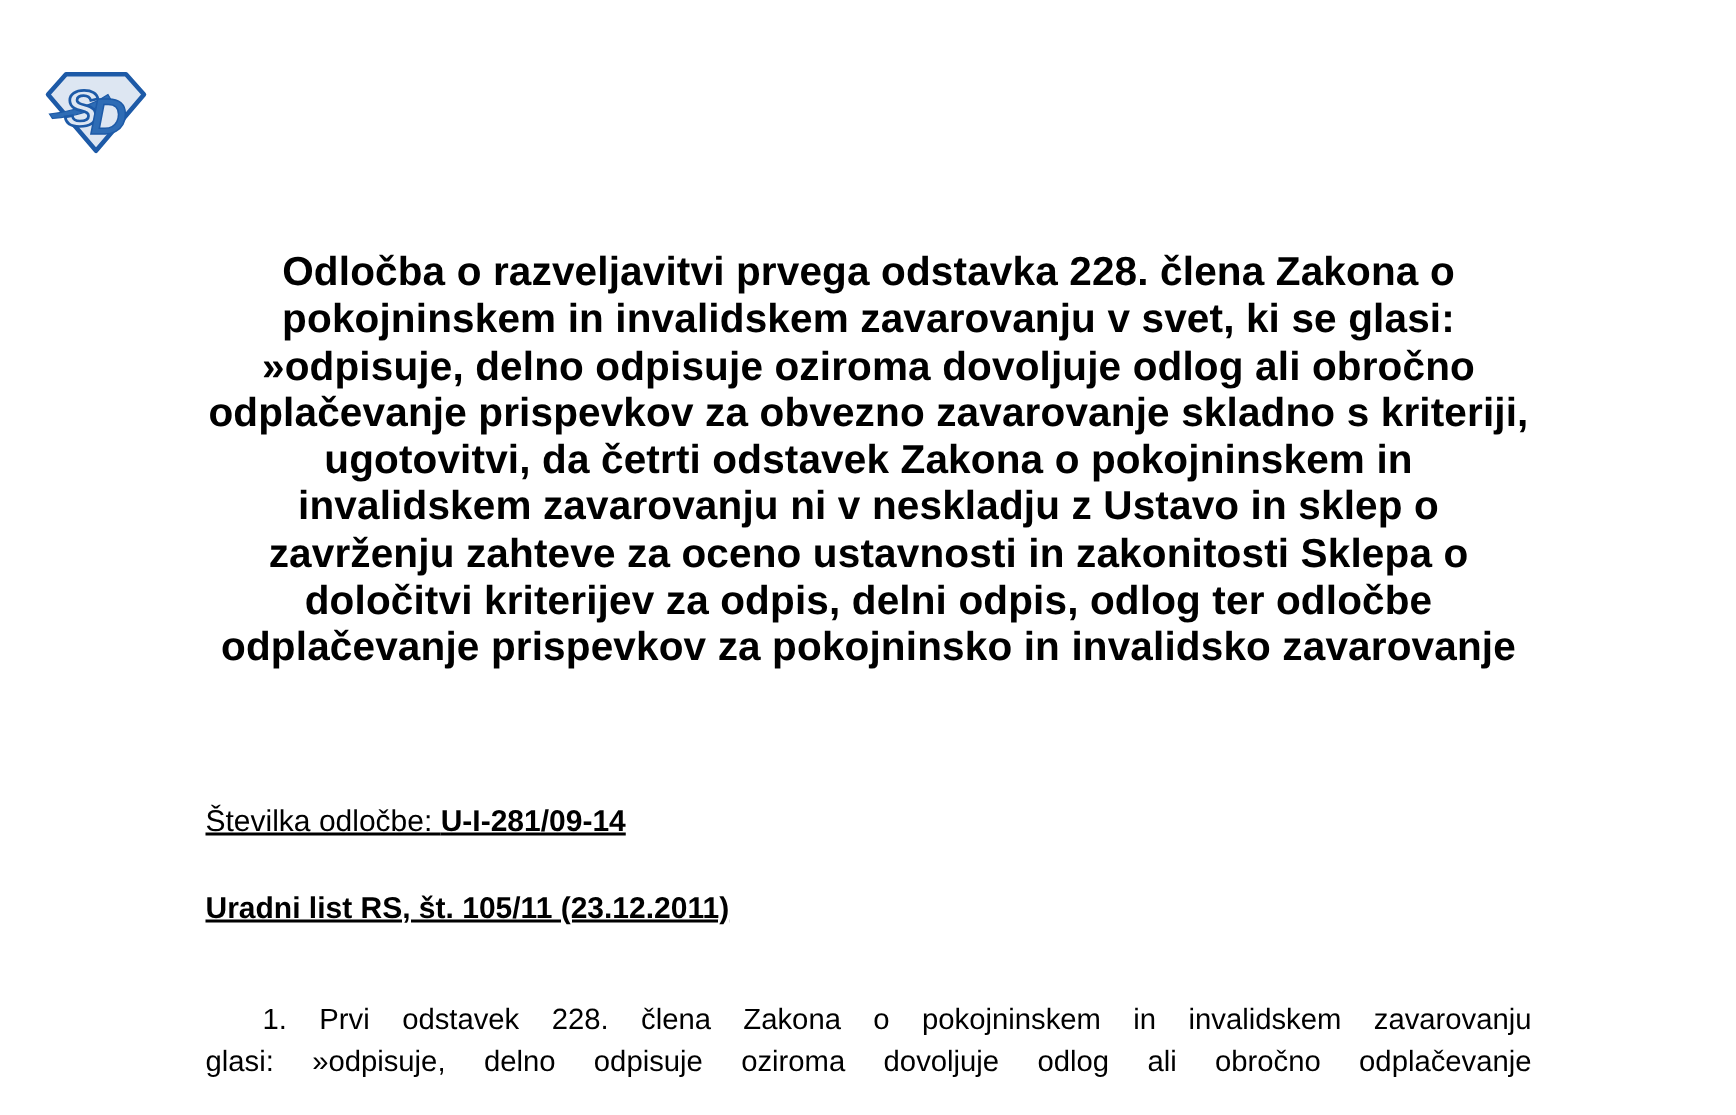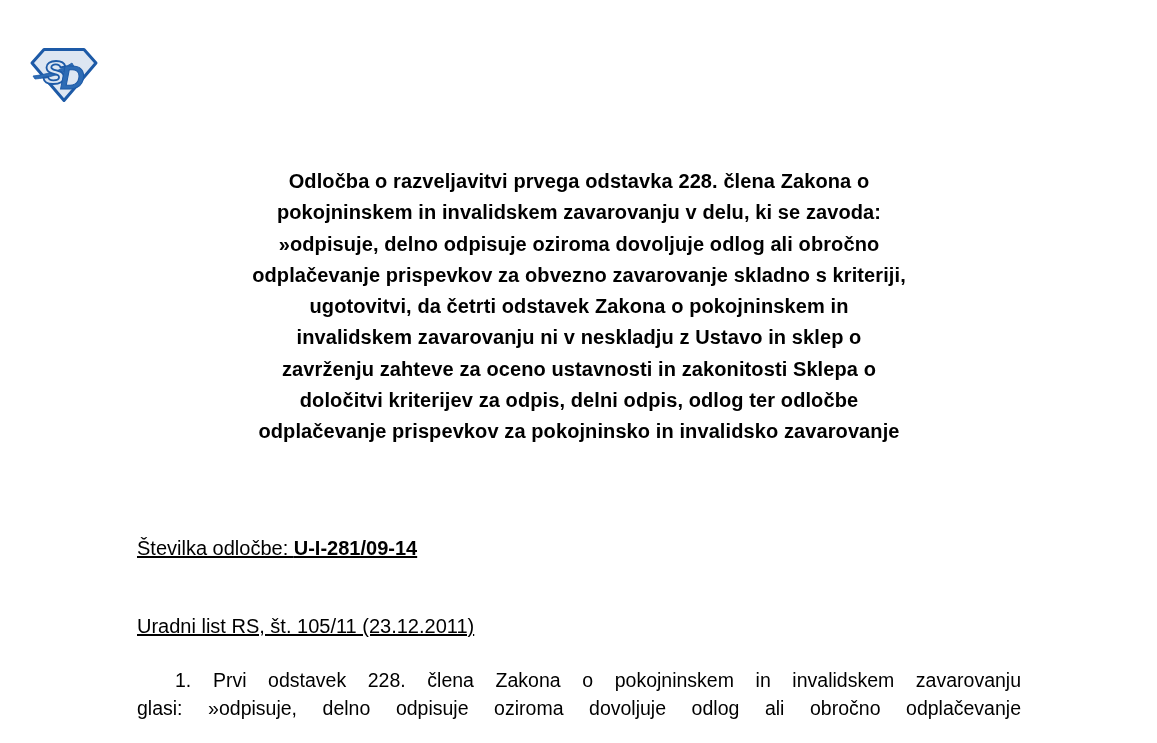--- a/index.html
+++ b/index.html
@@ -23,37 +23,37 @@
     width: 68px;
     height: 56px;
   }
   .logo svg { display: block; width: 100%; height: 100%; }
   .title {
     position: absolute;
     left: 137px;
     top: 166px;
     width: 884px;
     margin: 0;
-    font-size: 20px;
+    font-size: 27px;
     font-weight: 700;
     line-height: 31.3px;
     text-align: center;
     letter-spacing: 0.1px;
   }
   .title-line { white-space: nowrap; }
   .meta-line {
     position: absolute;
     left: 137px;
     margin: 0;
     font-size: 20px;
     line-height: 26px;
     font-weight: 400;
   }
   .decision-line { top: 535px; }
-  .gazette-line  { top: 613px; }
+  .gazette-line  { top: 593px; font-weight: bold; }
   .underlined { text-decoration: underline; text-align: center; }
   .decision-number { font-weight: 700; }
   .body-block {
     position: absolute;
     left: 137px;
     top: 667px;
     width: 884px;
     font-size: 19.5px;
     line-height: 27.6px;
     font-weight: 400;
@@ -74,21 +74,21 @@
     <svg viewBox="0 0 68 56" xmlns="http://www.w3.org/2000/svg">
       <polygon points="2,16 14,2.5 54,2.5 66,16 34,53.5" fill="#dde6f2" stroke="#1d5aa7" stroke-width="3" stroke-linejoin="round"></polygon>
       <path d="M3,29 C16,27.5 30,24 42,16 L44,19.5 C32,27.5 17,31 5,32 Z" fill="#2e6cb5" stroke="#1d5aa7" stroke-width="0.8"></path>
       <text x="13" y="37" font-size="34" font-weight="bold" font-style="italic" font-family="Liberation Sans, sans-serif" fill="#dde6f2" stroke="#1d5aa7" stroke-width="1.8">S</text>
       <text x="30" y="42" font-size="34" font-weight="bold" font-style="italic" font-family="Liberation Sans, sans-serif" fill="#2e6cb5" stroke="#1d5aa7" stroke-width="1">D</text>
     </svg>
   </div>
 
   <h1 class="title">
     <div class="title-line">Odločba o razveljavitvi prvega odstavka 228. člena Zakona o</div>
-    <div class="title-line">pokojninskem in invalidskem zavarovanju v delu, ki se zavoda:</div>
+    <div class="title-line">pokojninskem in invalidskem zavarovanju v svet, ki se glasi:</div>
     <div class="title-line">»odpisuje, delno odpisuje oziroma dovoljuje odlog ali obročno</div>
     <div class="title-line">odplačevanje prispevkov za obvezno zavarovanje skladno s kriteriji,</div>
     <div class="title-line">ugotovitvi, da četrti odstavek Zakona o pokojninskem in</div>
     <div class="title-line">invalidskem zavarovanju ni v neskladju z Ustavo in sklep o</div>
     <div class="title-line">zavrženju zahteve za oceno ustavnosti in zakonitosti Sklepa o</div>
     <div class="title-line">določitvi kriterijev za odpis, delni odpis, odlog ter odločbe</div>
     <div class="title-line">odplačevanje prispevkov za pokojninsko in invalidsko zavarovanje</div>
   </h1>
 
   <p class="meta-line decision-line">

